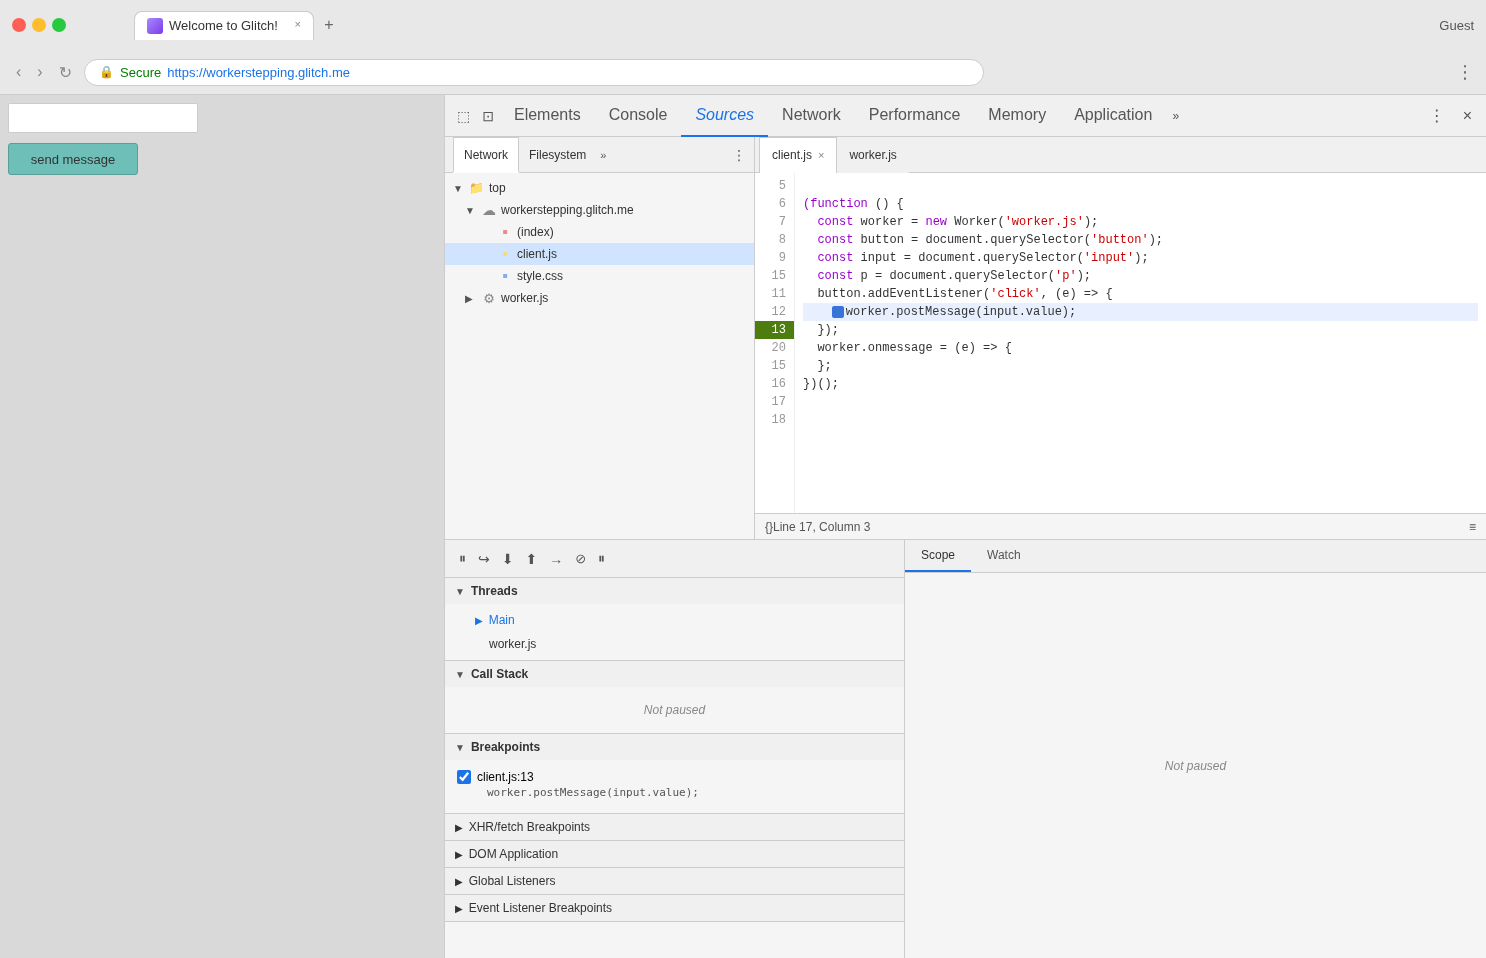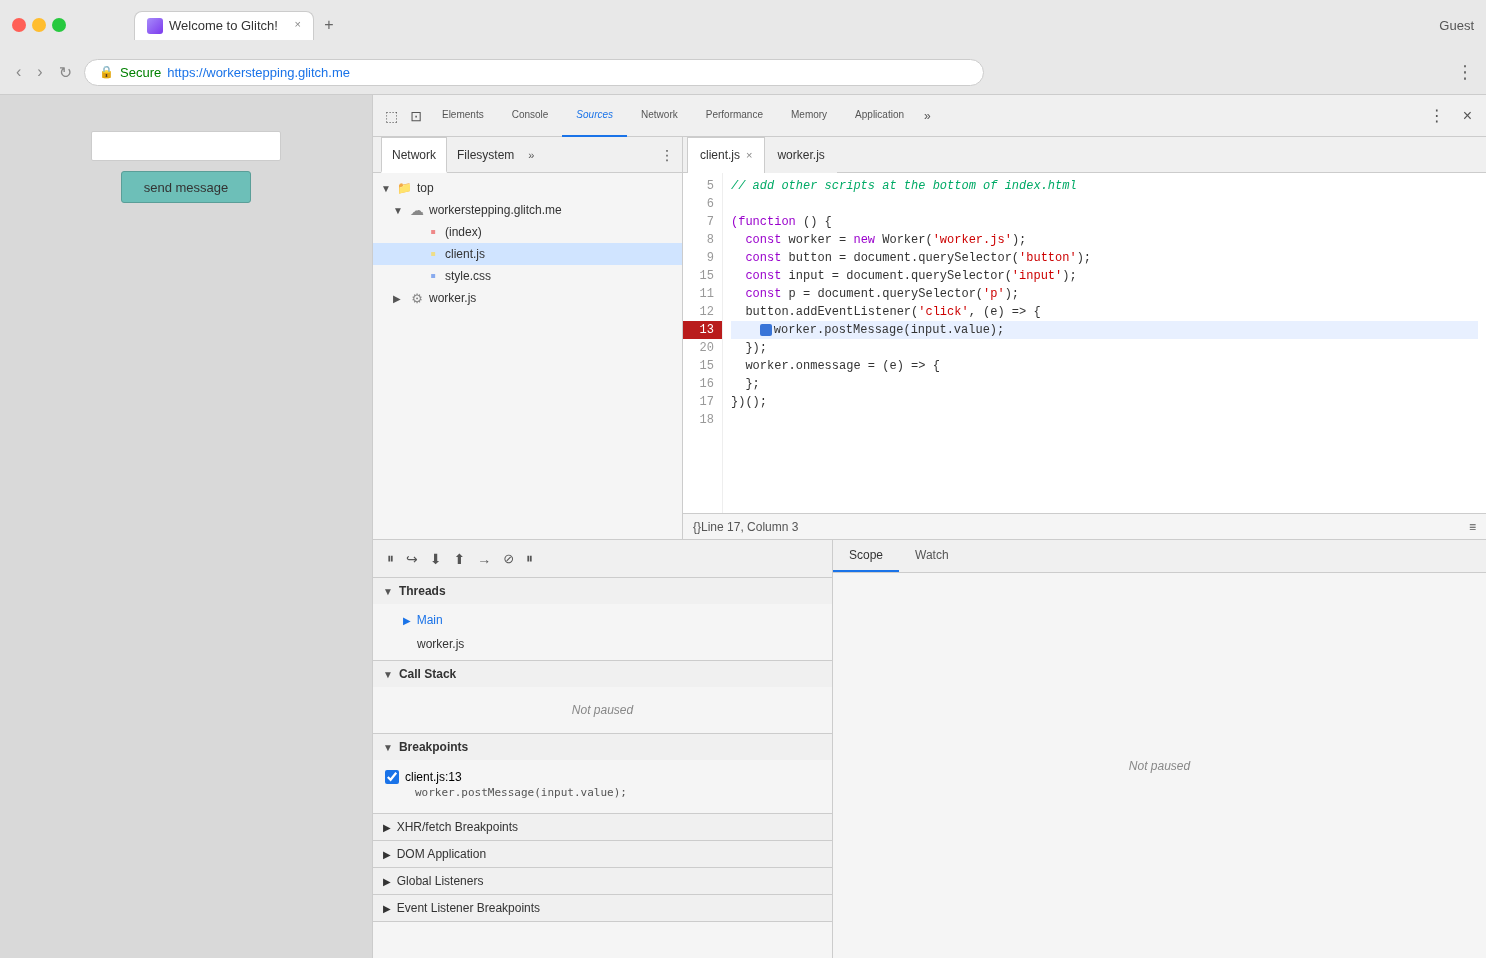--- a/index.html
+++ b/index.html
@@ -21,29 +21,29 @@
     .omnibar { display: flex; align-items: center; background: #e8e8e8; padding: 6px 12px; gap: 8px; height: 44px; }
     .nav-btn { background: none; border: none; color: #888; cursor: pointer; font-size: 16px; padding: 4px; }
     .url-bar { flex: 1; max-width: 900px; background: white; border: 1px solid #ccc; border-radius: 20px; padding: 5px 14px; font-size: 13px; display: flex; align-items: center; gap: 6px; }
     .secure-icon { color: green; font-size: 12px; }
     .url-text { color: #1a73e8; }
     .more-btn { margin-left: auto; background: none; border: none; color: #666; font-size: 18px; cursor: pointer; }
     .guest-label { margin-left: auto; color: #555; font-size: 13px; }
 
     
     .browser-content { display: flex; height: calc(958px - 50px - 44px); }
-    .page-content { width: 372px; background: #d9d9d9; padding: 36px; display: flex; flex-direction: column; gap: 10px; flex-shrink: 0; align-items: center; }
+    .page-content { width: 444px; background: #d9d9d9; padding: 8px; display: flex; flex-direction: column; gap: 10px; flex-shrink: 0; }
     .page-input { width: 190px; height: 30px; background: white; border: 1px solid #ccc; border-radius: 2px; }
     .send-btn { width: 130px; height: 32px; background: #6dbfb8; border: 1px solid #5a9e98; border-radius: 3px; font-size: 13px; cursor: pointer; color: #333; }
 
     
     .devtools { flex: 1; display: flex; flex-direction: column; background: #f5f5f5; border-left: 1px solid #ccc; }
     .devtools-tabs { display: flex; align-items: center; background: #f0f0f0; border-bottom: 1px solid #ccc; padding: 0 6px; height: 42px; }
     .devtools-icon-btn { background: none; border: none; cursor: pointer; padding: 4px 6px; color: #555; font-size: 14px; }
-    .devtools-tab { padding: 0 14px; height: 42px; display: flex; align-items: center; font-size: 10px; color: #555; cursor: pointer; border-bottom: 2px solid transparent; }
+    .devtools-tab { padding: 0 14px; height: 42px; display: flex; align-items: center; font-size: 16px; color: #555; cursor: pointer; border-bottom: 2px solid transparent; }
     .devtools-tab.active { color: #1a73e8; border-bottom: 2px solid #1a73e8; font-style: italic; }
     .devtools-tab-more { font-size: 12px; color: #555; padding: 0 6px; cursor: pointer; }
     .devtools-actions { margin-left: auto; display: flex; gap: 2px; }
     .devtools-action-btn { background: none; border: none; cursor: pointer; padding: 4px 8px; color: #555; font-size: 16px; }
 
     
     .sources-panel { display: flex; flex: 1; overflow: hidden; }
     .sources-sidebar { width: 310px; border-right: 1px solid #ccc; display: flex; flex-direction: column; background: #f5f5f5; flex-shrink: 0; }
     .sources-sidebar-tabs { display: flex; align-items: center; border-bottom: 1px solid #ccc; padding: 0 8px; height: 36px; background: #f0f0f0; }
     .sidebar-tab { padding: 0 10px; height: 36px; display: flex; align-items: center; font-size: 12px; color: #333; cursor: pointer; }
@@ -66,21 +66,21 @@
 
     
     .code-area { flex: 1; display: flex; flex-direction: column; background: white; }
     .code-tabs { display: flex; align-items: center; background: #f0f0f0; border-bottom: 1px solid #ccc; height: 36px; padding: 0 4px; }
     .code-tab { display: flex; align-items: center; gap: 6px; padding: 0 12px; height: 36px; background: white; border-top: 1px solid #ccc; border-left: 1px solid #ccc; border-right: 1px solid #ccc; font-size: 12px; color: #333; cursor: pointer; }
     .code-tab.inactive { background: #f0f0f0; border: none; padding: 0 12px; }
     .code-tab-close { font-size: 11px; color: #888; }
     .code-editor { flex: 1; overflow: auto; display: flex; font-family: 'Courier New', monospace; font-size: 12px; background: white; }
     .line-numbers { padding: 4px 0; min-width: 40px; background: white; text-align: right; color: #999; font-size: 12px; border-right: 1px solid #eee; user-select: none; }
     .line-number { padding: 0 8px; line-height: 18px; height: 18px; display: block; }
-    .line-number.highlighted { background: #b91c1c; color: white; }
+    .line-number.highlighted { background: #4d7c0f; color: white; }
     .code-lines { flex: 1; padding: 4px 8px; line-height: 18px; }
     .code-line { height: 18px; white-space: pre; color: #333; }
     .code-line.breakpoint-line { background: #e8f0ff; }
     
     .kw { color: #9900cc; }
     .str { color: #c00; }
     .cm { color: #0a6; font-style: italic; }
     .bp-arrow { display: inline-block; width: 12px; height: 12px; background: #3874d8; border-radius: 2px; vertical-align: middle; margin-right: 2px; }
     .status-bar { display: flex; align-items: center; border-top: 1px solid #ccc; height: 26px; padding: 0 10px; font-size: 12px; color: #555; background: #f5f5f5; }
     .status-bar-right { margin-left: auto; }
@@ -264,21 +264,20 @@
             <span class="line-number">11</span>
             <span class="line-number">12</span>
             <span class="line-number highlighted">13</span>
             <span class="line-number">20</span>
             <span class="line-number">15</span>
             <span class="line-number">16</span>
             <span class="line-number">17</span>
             <span class="line-number">18</span>
           </div>
           <div class="code-lines">
-            <div class="code-line"><span class="cm">// add other scripts at the bottom of index.html</span></div>
             <div class="code-line">&nbsp;</div>
             <div class="code-line"><span class="kw">(function</span> () {</div>
             <div class="code-line">  <span class="kw">const</span> worker = <span class="kw">new</span> Worker(<span class="str">'worker.js'</span>);</div>
             <div class="code-line">  <span class="kw">const</span> button = document.querySelector(<span class="str">'button'</span>);</div>
             <div class="code-line">  <span class="kw">const</span> input = document.querySelector(<span class="str">'input'</span>);</div>
             <div class="code-line">  <span class="kw">const</span> p = document.querySelector(<span class="str">'p'</span>);</div>
             <div class="code-line">  button.addEventListener(<span class="str">'click'</span>, (e) =&gt; {</div>
             <div class="code-line breakpoint-line">    <span class="bp-arrow"></span>worker.<span style="background:#c8d8ff;border-radius:2px;">​</span>postMessage(input.value);</div>
             <div class="code-line">  });</div>
             <div class="code-line">  worker.onmessage = (e) =&gt; {</div>

